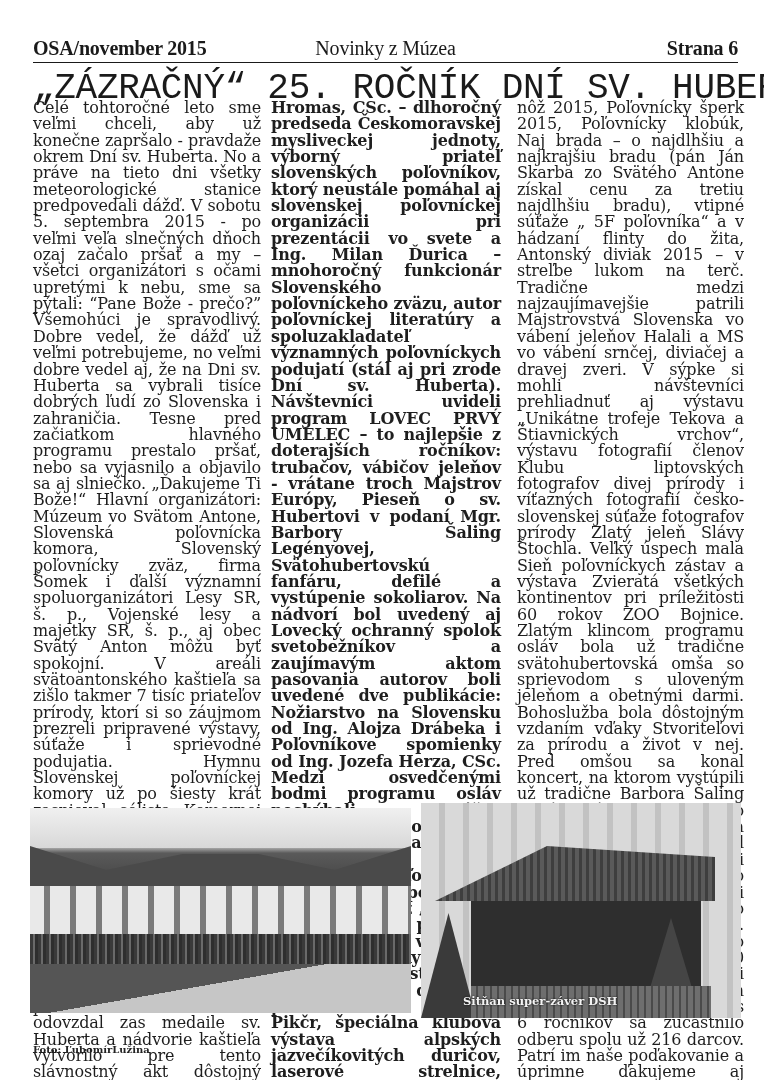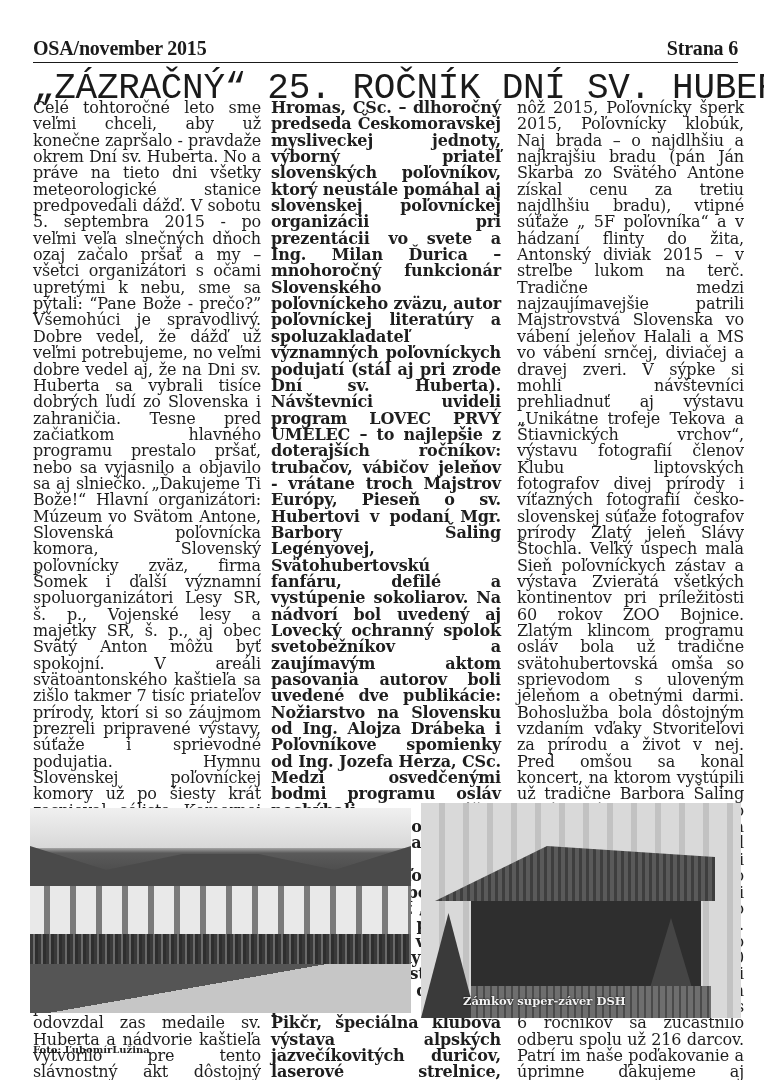--- a/index.html
+++ b/index.html
@@ -39,20 +39,21 @@
   .photo-right .tree-r { position: absolute; right: 40px; top: 115px; width: 60px; height: 100px; background: #454545; clip-path: polygon(50% 0, 100% 100%, 0 100%); }
   .photo-right .caption { position: absolute; left: 42px; bottom: 10px; color: #f4f4f4; font-family: "DejaVu Serif", serif; font-weight: bold; font-size: 11.5px; text-shadow: 0 0 2px #000; }
 
   .credit { position: absolute; left: 33px; top: 1028px; font-family: "DejaVu Serif", serif; font-weight: bold; font-size: 10px; color: #222; margin-top: 16px; }
 </style>
 </head>
 <body>
 
 <div class="header">
   <span class="h-left">OSA/november 2015</span>
+  <span class="h-center">Novinky z Múzea</span>
   <span class="h-right">Strana 6</span>
 </div>
 
 <div class="title">„ZÁZRAČNÝ“ 25. ROČNÍK DNÍ SV. HUBERTA</div>
 
 <div class="columns">
   <div class="col c1">
     <p>Celé tohtoročné leto sme veľmi chceli, aby už konečne zapršalo - pravdaže okrem Dní sv. Huberta. No a práve na tieto dni všetky meteorologické stanice predpovedali dážď. V sobotu 5. septembra 2015 - po veľmi veľa slnečných dňoch ozaj začalo pršať a my – všetci organizátori s očami upretými k nebu, sme sa pýtali: “Pane Bože - prečo?” Všemohúci je spravodlivý. Dobre vedel, že dážď už veľmi potrebujeme, no veľmi dobre vedel aj, že na Dni sv. Huberta sa vybrali tisíce dobrých ľudí zo Slovenska i zahraničia. Tesne pred začiatkom hlavného programu prestalo pršať, nebo sa vyjasnilo a objavilo sa aj slniečko. „Ďakujeme Ti Bože!“ Hlavní organizátori: Múzeum vo Svätom Antone, Slovenská poľovnícka komora, Slovenský poľovnícky zväz, firma Šomek i ďalší významní spoluorganizátori Lesy SR, š. p., Vojenské lesy a majetky SR, š. p., aj obec Svätý Anton môžu byť spokojní. V areáli svätoantonského kaštieľa sa zišlo takmer 7 tisíc priateľov prírody, ktorí si so záujmom prezreli pripravené výstavy, súťaže i sprievodné podujatia. Hymnu Slovenskej poľovníckej komory už po šiesty krát zaspieval sólista Komornej opery i opery SND maestro Otokar Klein, ktorý je zároveň primátorom Nových Zámkov. Slávnosti sa konajú pod záštitou Ministerstva pôdohospodárstva a rozvoja vidieka SR a na úvod osláv odovzdal pán minister najvyššie rezortné vyznamenania tým, ktorí sa zaslúžili o rozvoj nášho poľovníctva. Prezident SPZ odovzdal zas medaile sv. Huberta a nádvorie kaštieľa vytvorilo pre tento slávnostný akt dôstojný rámec. Do siene úcty a slávy poľovníctva na Slovensku boli uvedení prof. Ing. Josef</p>
   </div>
   <div class="col c2">
@@ -72,16 +73,16 @@
   <div class="ground"></div>
 </div>
 
 <div class="photo photo-right">
   <div class="bldg"></div>
   <div class="gable"></div>
   <div class="stage"></div>
   <div class="tree-l"></div>
   <div class="tree-r"></div>
   <div class="fence"></div>
-  <div class="caption">Zámkov  super-záver DSH</div>
+  <div class="caption">Sitňan  super-záver DSH</div>
 </div>
 
 <div class="credit">Foto: ĽubomírLužina</div>
 
 </body></html>

